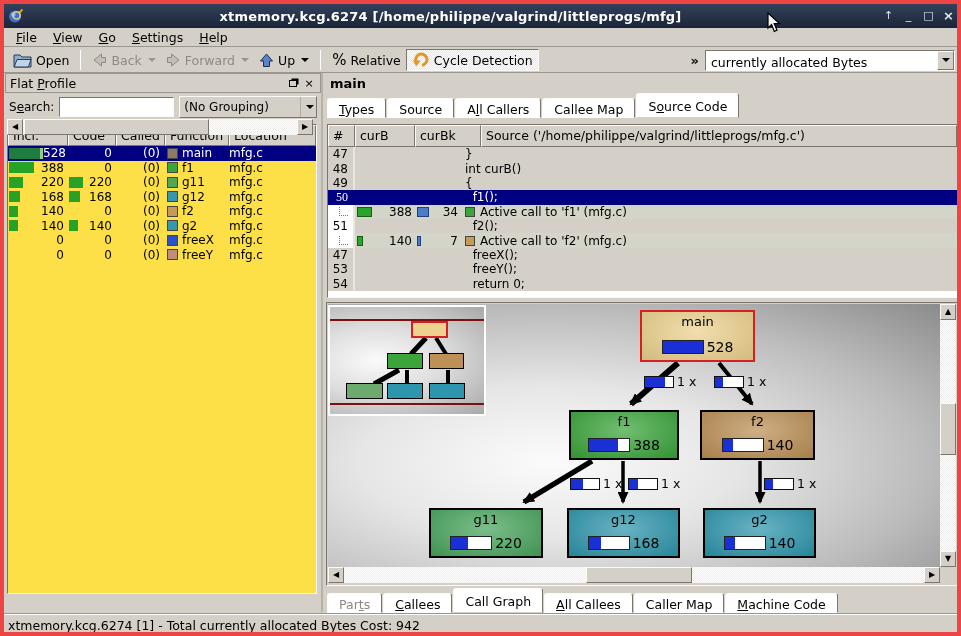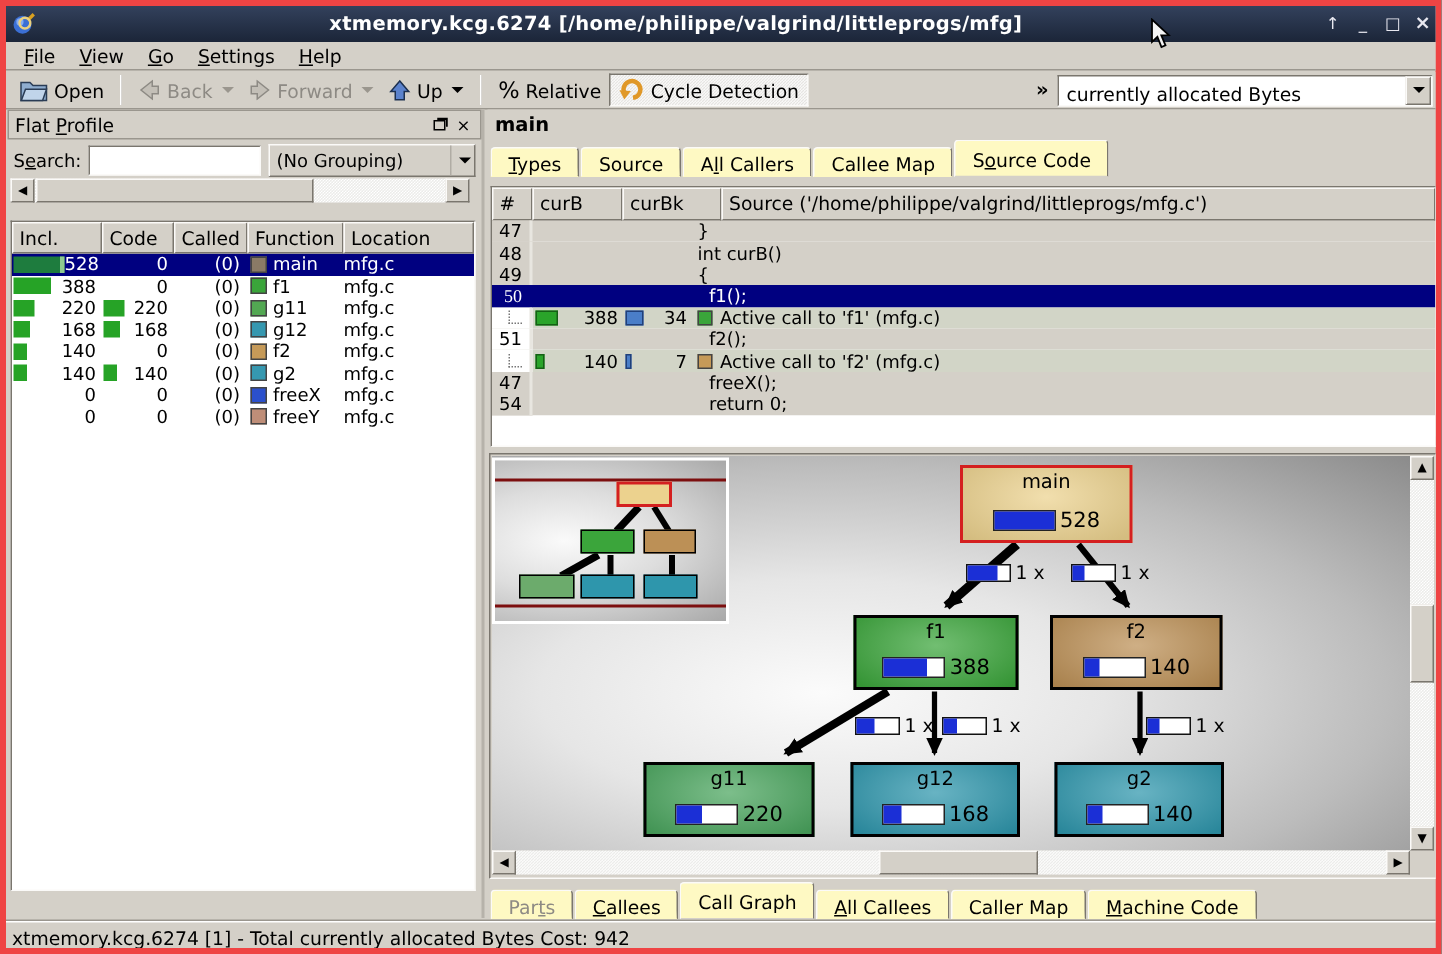--- a/index.html
+++ b/index.html
@@ -38,22 +38,22 @@
   .dock-header{height:20px;display:flex;align-items:center;padding:0 4px;border:1px solid #9a968e;background:#d4d0c8;}
   .dock-header .dock-title{flex:1;font-size:12.5px;}
   .dock-ico{width:14px;height:13px;display:flex;align-items:center;justify-content:center;font-size:11px;margin-left:2px;}
   .float-glyph{width:8px;height:7px;border:1px solid #000;box-shadow:2px -2px 0 -0.5px #000;}
   .search-row{display:flex;align-items:center;gap:5px;padding:3px 4px;height:27px;}
   .search-input{width:115px;height:20px;background:#fff;border:1px solid;border-color:#7a766e #fbfaf8 #fbfaf8 #7a766e;
     font-family:inherit;font-size:12px;padding:0 3px;}
   .group-combo{flex:1;height:22px;background:#d4d0c8;border:1px solid;border-color:#fbfaf8 #7a766e #7a766e #fbfaf8;display:flex;align-items:center;}
   .group-combo .combo-text{flex:1;padding:0 4px;}
   .group-combo .combo-btn{width:16px;height:20px;display:flex;align-items:center;justify-content:center;border-left:1px solid #b0aca4;}
-  .flat-table{position:absolute;left:2px;top:51px;right:4px;bottom:18px;background:#ffffff;
-    border:1px solid;border-color:#7a766e #fbfaf8 #fbfaf8 #7a766e;overflow:hidden;margin-top:23px;}
+  .flat-table{position:absolute;left:2px;top:51px;right:4px;bottom:18px;background:#fde047;
+    border:1px solid;border-color:#7a766e #fbfaf8 #fbfaf8 #7a766e;overflow:hidden;}
   .cols{display:flex;height:21px;}
   .col-h{background:#d4d0c8;border:1px solid;border-color:#fbfaf8 #7a766e #7a766e #fbfaf8;
     padding:2px 4px;font-size:12.5px;overflow:hidden;white-space:nowrap;}
   .fr{display:flex;height:14.5px;align-items:center;}
   .fr.selected{background:#000080;color:#fff;}
   .cell{overflow:hidden;white-space:nowrap;display:flex;align-items:center;height:100%;}
   .c-incl{width:60px;}.c-self{width:48px;}.c-called{width:49px;justify-content:flex-end;padding-right:5px;}
   .c-fn{width:64px;gap:4px;padding-left:2px;}.c-loc{width:70px;}
   .pbar{height:11px;background:#26a326;flex:none;margin-left:1px;}
   .pbar.dark{background:#1e7c3e;position:relative;}
@@ -63,21 +63,21 @@
   .dock-hscroll{position:absolute;left:2px;bottom:1px;width:306px;height:16px;}
   
   .sb{background:#ececea;background-image:linear-gradient(45deg,#fff 25%,transparent 25%,transparent 75%,#fff 75%),linear-gradient(45deg,#fff 25%,transparent 25%,transparent 75%,#fff 75%);background-size:2px 2px;background-position:0 0,1px 1px;position:relative;}
   .sb-btn{position:absolute;width:16px;height:16px;background:#d4d0c8;border:1px solid;border-color:#fbfaf8 #7a766e #7a766e #fbfaf8;
     font-size:8px;line-height:14px;text-align:center;color:#000;}
   .sb-thumb{position:absolute;background:#d4d0c8;border:1px solid;border-color:#fbfaf8 #7a766e #7a766e #fbfaf8;}
   
   .fview{position:absolute;left:321px;top:69px;width:636px;height:227px;background:#d4d0c8;}
   .fview-title{font-weight:bold;font-size:13px;padding:3px 5px 2px;}
   .tabrow{display:flex;align-items:flex-end;height:25px;padding-left:2px;position:relative;}
-  .tab{background:#fef9c3;border:1px solid;border-color:#fbfaf8 #7a766e transparent #fbfaf8;
+  .tab{background:#ffffff;border:1px solid;border-color:#fbfaf8 #7a766e transparent #fbfaf8;
     border-radius:3px 3px 0 0;padding:3px 11px 2px;margin-right:1px;font-size:12.5px;height:20px;position:relative;}
   .tab.active{height:25px;padding-top:5px;z-index:2;border-bottom:1px solid #d4d0c8;}
   .tab.disabled{color:#8d8a84;}
   .src-table{position:absolute;left:2px;top:51px;right:3px;bottom:2px;background:#fff;
     border:1px solid;border-color:#7a766e #fbfaf8 #fbfaf8 #7a766e;overflow:hidden;}
   .src-cols{display:flex;height:22px;}
   .sr{display:flex;height:14.4px;align-items:center;background:#d4d0c8;}
   .sr .s-num{width:27px;height:100%;display:flex;align-items:center;justify-content:flex-end;padding-right:5px;background:#d4d0c8;border-right:2px solid #e8e6e0;}
   .sr.white-num .s-num{background:#fff;padding-left:12px;}
   .sr .s-curb{width:60px;height:100%;display:flex;align-items:center;}
@@ -444,20 +444,26 @@
           </div>
         <div class="s-src"><span class="sq-ico" style="background: rgb(198, 154, 88);"></span><span>Active call to 'f2' (mfg.c)</span></div>
       </div>
       <div class="sr">
         <div class="s-num">47</div>
           <div class="s-curb"></div>
           <div class="s-curbk"></div>
           <div class="s-src">  freeX();</div>
       </div>
       <div class="sr">
+        <div class="s-num">53</div>
+          <div class="s-curb"></div>
+          <div class="s-curbk"></div>
+          <div class="s-src">  freeY();</div>
+      </div>
+      <div class="sr">
         <div class="s-num">54</div>
           <div class="s-curb"></div>
           <div class="s-curbk"></div>
           <div class="s-src">  return 0;</div>
       </div>
       <div class="src-filler"></div>
     </div>
   </div>
 
   <div class="gpanel">

